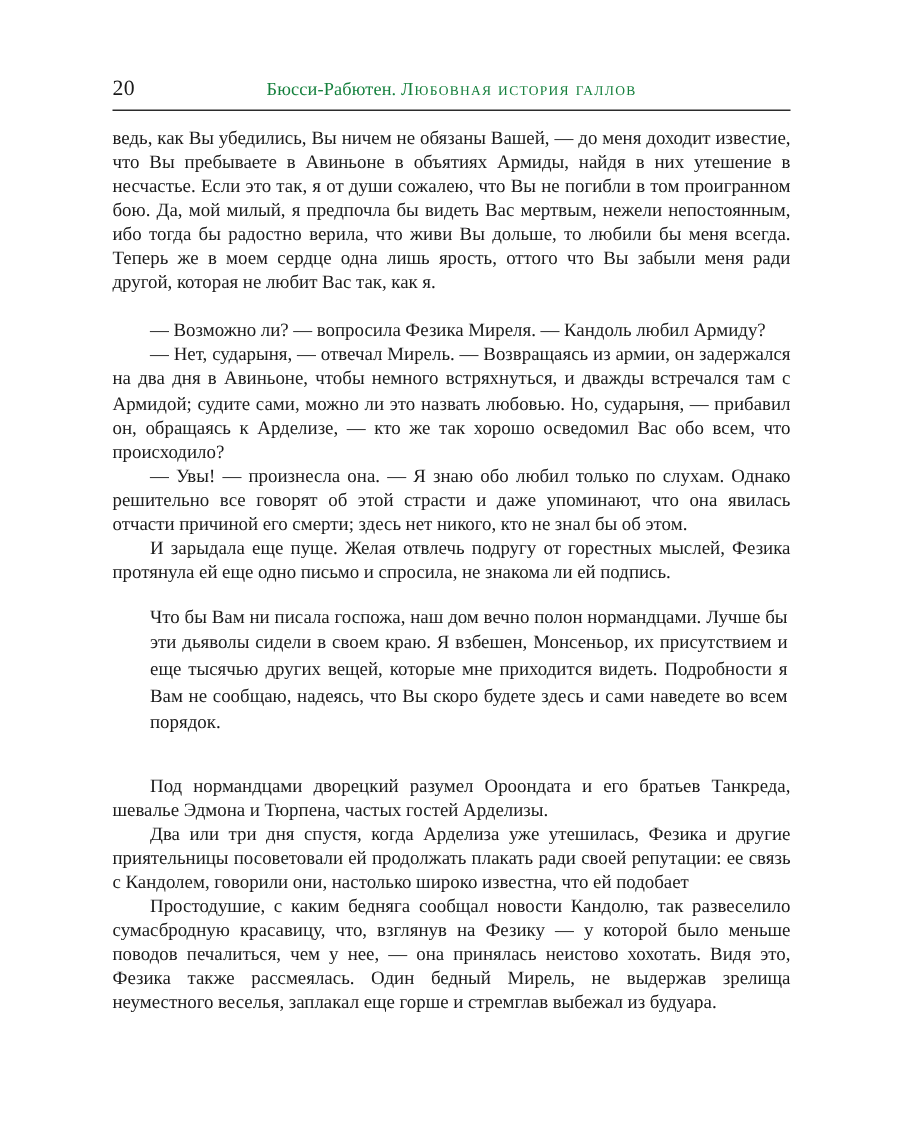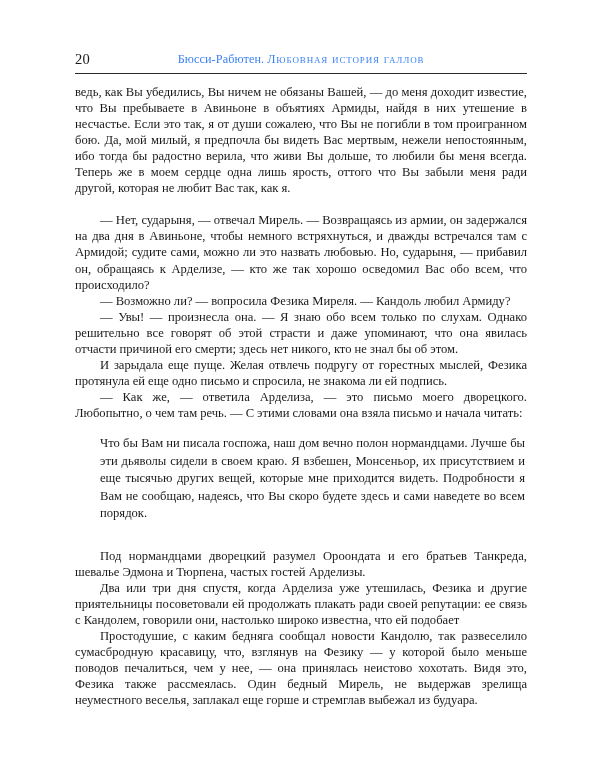--- a/index.html
+++ b/index.html
@@ -40,21 +40,21 @@
     color: #1a1a1a;
   }
   .running-title {
     position: absolute;
     left: 0;
     top: 0;
     width: 452px;
     text-align: center;
     font-size: 12.2px;
     line-height: 18px;
-    color: #3b82f6;
+    color: #15803d;
     white-space: nowrap;
   }
   .running-title .author {
     letter-spacing: 0.1px;
   }
   .running-title .work {
     font-variant: small-caps;
     letter-spacing: 0.85px;
   }
 
@@ -121,25 +121,24 @@
   </div>
 
   <div class="header-rule"></div>
 
   <div class="textblock">
 
     <p class="noindent">ведь, как Вы убедились, Вы ничем не обязаны Вашей, — до меня доходит известие, что Вы пребываете в Авиньоне в объятиях Армиды, найдя в них утешение в несчастье. Если это так, я от души сожалею, что Вы не погибли в том проигранном бою. Да, мой милый, я предпочла бы видеть Вас мертвым, нежели непостоянным, ибо тогда бы радостно верила, что живи Вы дольше, то любили бы меня всегда. Теперь же в моем сердце одна лишь ярость, оттого что Вы забыли меня ради другой, которая не любит Вас так, как я.</p>
 
     <div class="gap-line"></div>
 
+    <p>— Возможно ли? — вопросила Фезика Миреля. — Кандоль любил Армиду?</p>
     <p>— Нет, сударыня, — отвечал Мирель. — Возвращаясь из армии, он задержался на два дня в Авиньоне, чтобы немного встряхнуться, и дважды встречался там с Армидой; судите сами, можно ли это назвать любовью. Но, сударыня, — прибавил он, обращаясь к Арделизе, — кто же так хорошо осведомил Вас обо всем, что происходило?</p>
-    <p>— Возможно ли? — вопросила Фезика Миреля. — Кандоль любил Армиду?</p>
-    <p>— Увы! — произнесла она. — Я знаю обо всем только по слухам. Однако решительно все говорят об этой страсти и даже упоминают, что она явилась отчасти причиной его смерти; здесь нет никого, кто не знал бы об этом.</p>
+    <p>— Увы! — произнесла она. — Я знаю обо любил только по слухам. Однако решительно все говорят об этой страсти и даже упоминают, что она явилась отчасти причиной его смерти; здесь нет никого, кто не знал бы об этом.</p>
     <p>И зарыдала еще пуще. Желая отвлечь подругу от горестных мыслей, Фезика протянула ей еще одно письмо и спросила, не знакома ли ей подпись.</p>
-    <p>— Как же, — ответила Арделиза, — это письмо моего дворецкого. Любопытно, о чем там речь. — С этими словами она взяла письмо и начала читать:</p>
 
     <div class="quote">
       <p>Что бы Вам ни писала госпожа, наш дом вечно полон нормандцами. Лучше бы эти дьяволы сидели в своем краю. Я взбешен, Монсеньор, их присутствием и еще тысячью других вещей, которые мне приходится видеть. Подробности я Вам не сообщаю, надеясь, что Вы скоро будете здесь и сами наведете во всем порядок.</p>
     </div>
 
     <p>Под нормандцами дворецкий разумел Ороондата и его братьев Танкреда, шевалье Эдмона и Тюрпена, частых гостей Арделизы.</p>
     <p>Два или три дня спустя, когда Арделиза уже утешилась, Фезика и другие приятельницы посоветовали ей продолжать плакать ради своей репутации: ее связь с Кандолем, говорили они, настолько широко известна, что ей подобает</p>
     <p>Простодушие, с каким бедняга сообщал новости Кандолю, так развеселило сумасбродную красавицу, что, взглянув на Фезику — у которой было меньше поводов печалиться, чем у нее, — она принялась неистово хохотать. Видя это, Фезика также рассмеялась. Один бедный Мирель, не выдержав зрелища неуместного веселья, заплакал еще горше и стремглав выбежал из будуара.</p>
 
   </div>

